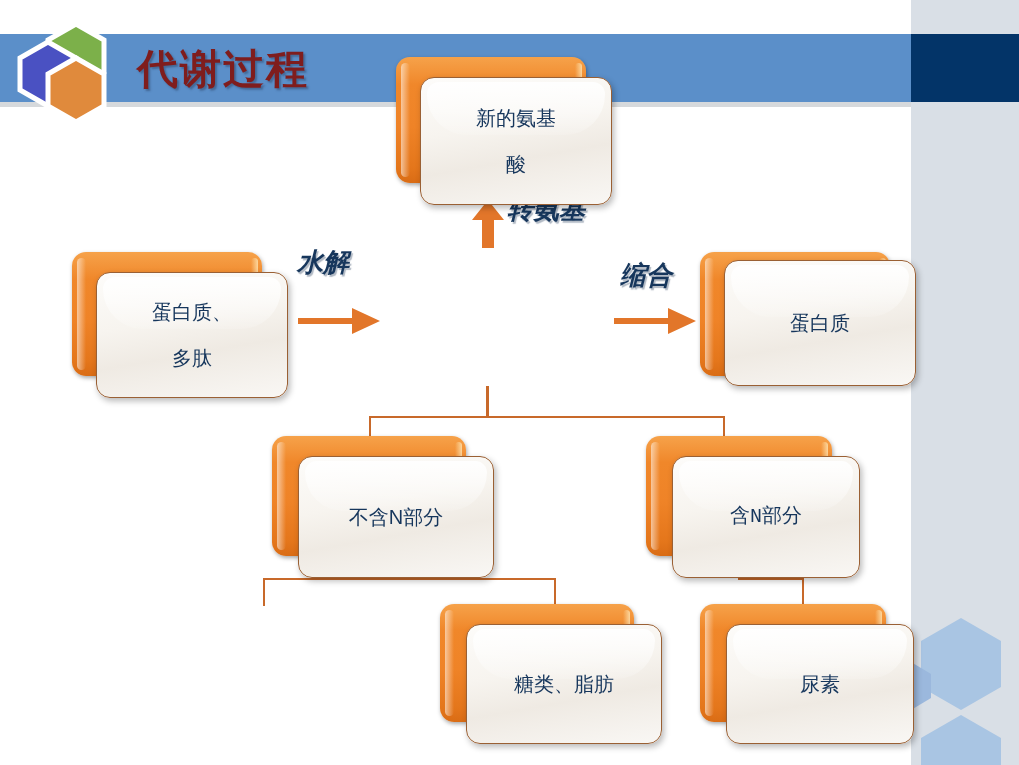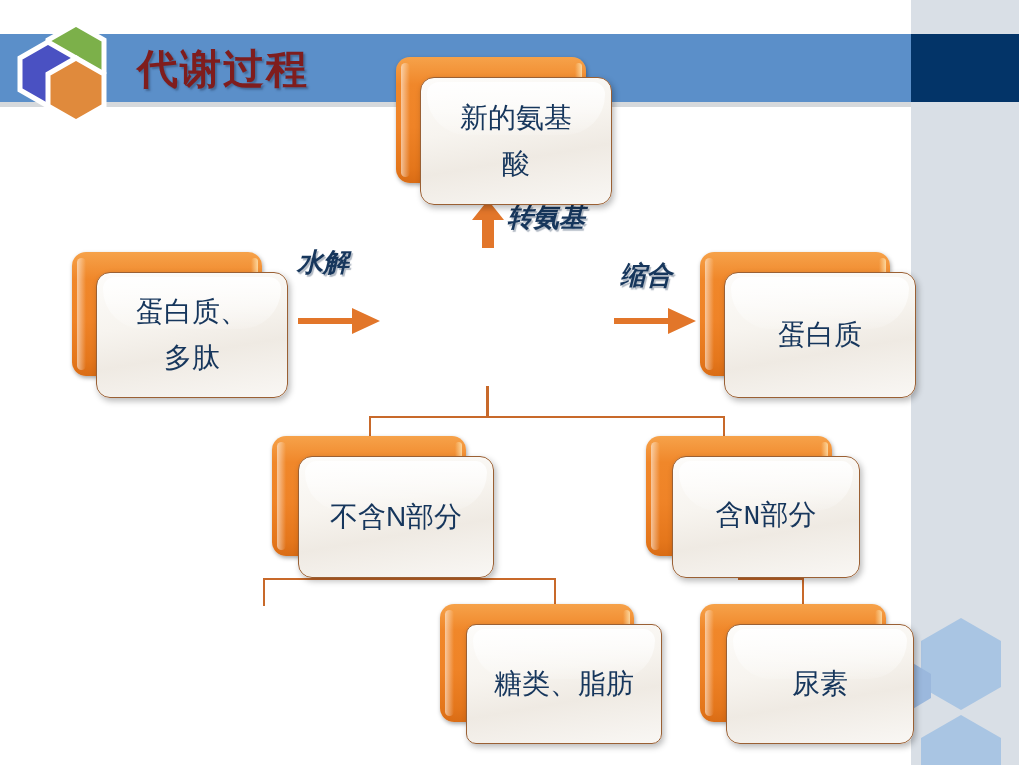--- a/index.html
+++ b/index.html
@@ -66,21 +66,21 @@
   }
   .node .front:after{
     content:"";position:absolute;left:6px;right:6px;top:4px;height:42%;
     border-radius:12px 12px 40px 40px;
     background:linear-gradient(180deg,rgba(255,255,255,.92),rgba(255,255,255,.12));
     pointer-events:none;
   }
   .node .label{
     position:relative;z-index:2;
     color:#16365c;
-    font-size:28px;line-height:46px;
+    font-size:20px;line-height:46px;
     padding:0 8px;
     white-space:pre-line;
   }
   .node.accent .label{color:#ff0000;font-weight:bold;}
   .node .label sub{font-size:.66em;vertical-align:-0.22em;}
 
   
   .proc{
     position:absolute;
     color:#16365c;font-weight:bold;font-style:italic;
@@ -140,21 +140,21 @@
 
   <svg class="arrow" style="left:612px;top:304px;" width="88" height="34">
     <path d="M2,14 L56,14 L56,4 L84,17 L56,30 L56,20 L2,20 Z" fill="#e2762a"></path>
   </svg>
 
   <svg class="arrow" style="left:470px;top:198px;" width="36" height="52">
     <path d="M18,2 L34,22 L24,22 L24,50 L12,50 L12,22 L2,22 Z" fill="#e2762a"></path>
   </svg>
 
   <div class="proc" style="left:297px;top:245px;">水解</div>
-  <div class="proc" style="left:507px;top:200px;text-align:right;">转氨基</div>
+  <div class="proc" style="left:507px;top:192px;text-align:right;">转氨基</div>
   <div class="proc" style="left:620px;top:258px;">缩合</div>
 
   <div class="node" style="left:396px;top:57px;width:190px;height:126px;">
     <div class="back"></div>
     <div class="front" style="left:24px;top:20px;width:190px;height:126px;">
       <div class="label">新的氨基
 酸</div>
     </div>
   </div>
 
@@ -162,21 +162,21 @@
     <div class="back"></div>
     <div class="front" style="left:24px;top:20px;width:190px;height:124px;">
       <div class="label">蛋白质、
 多肽</div>
     </div>
   </div>
 
 
   <div class="node" style="left:700px;top:252px;width:190px;height:124px;">
     <div class="back"></div>
-    <div class="front" style="left:24px;top:20px;width:190px;height:124px;">
+    <div class="front" style="left:24px;top:8px;width:190px;height:124px;">
       <div class="label">蛋白质</div>
     </div>
   </div>
 
   <div class="node" style="left:272px;top:436px;width:194px;height:120px;">
     <div class="back"></div>
     <div class="front" style="left:26px;top:20px;width:194px;height:120px;">
       <div class="label">不含N部分</div>
     </div>
   </div>
@@ -184,21 +184,21 @@
   <div class="node" style="left:646px;top:436px;width:186px;height:120px;font-family:Liberation Mono, monospace;">
     <div class="back"></div>
     <div class="front" style="left:26px;top:20px;width:186px;height:120px;">
       <div class="label">含N部分</div>
     </div>
   </div>
 
 
   <div class="node" style="left:440px;top:604px;width:194px;height:118px;">
     <div class="back"></div>
-    <div class="front" style="left:26px;top:20px;width:194px;height:118px;border-radius:10px;">
+    <div class="front" style="left:26px;top:20px;width:194px;height:118px;">
       <div class="label">糖类、脂肪</div>
     </div>
   </div>
 
   <div class="node" style="left:700px;top:604px;width:186px;height:118px;">
     <div class="back"></div>
     <div class="front" style="left:26px;top:20px;width:186px;height:118px;">
       <div class="label">尿素</div>
     </div>
   </div>

